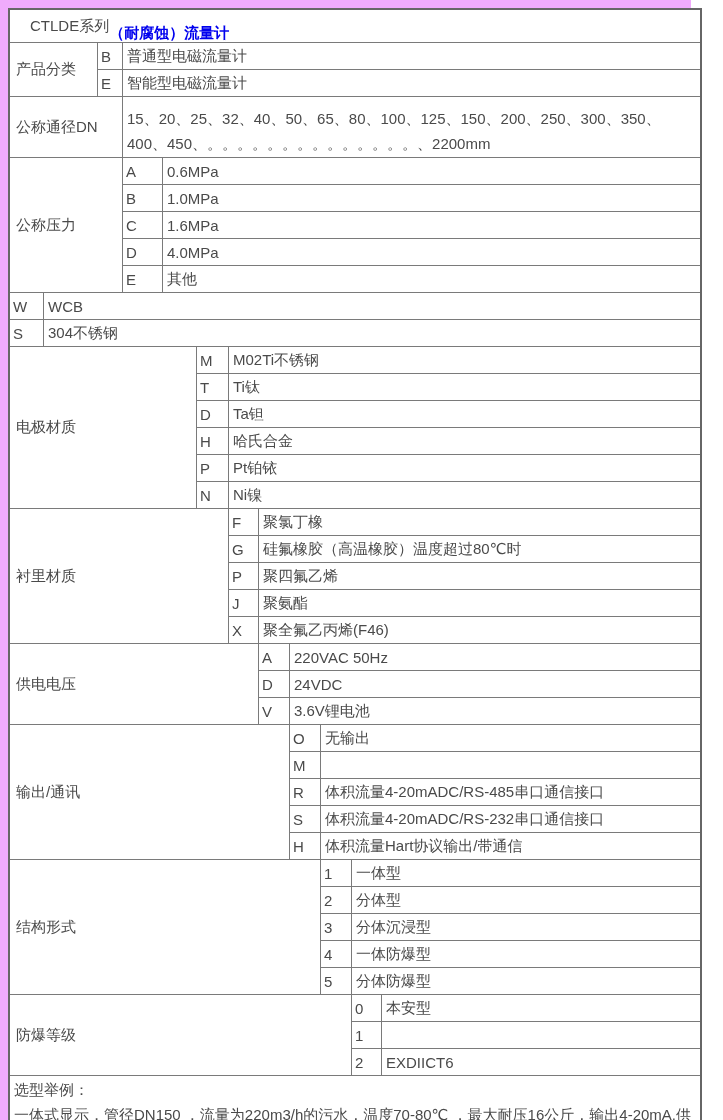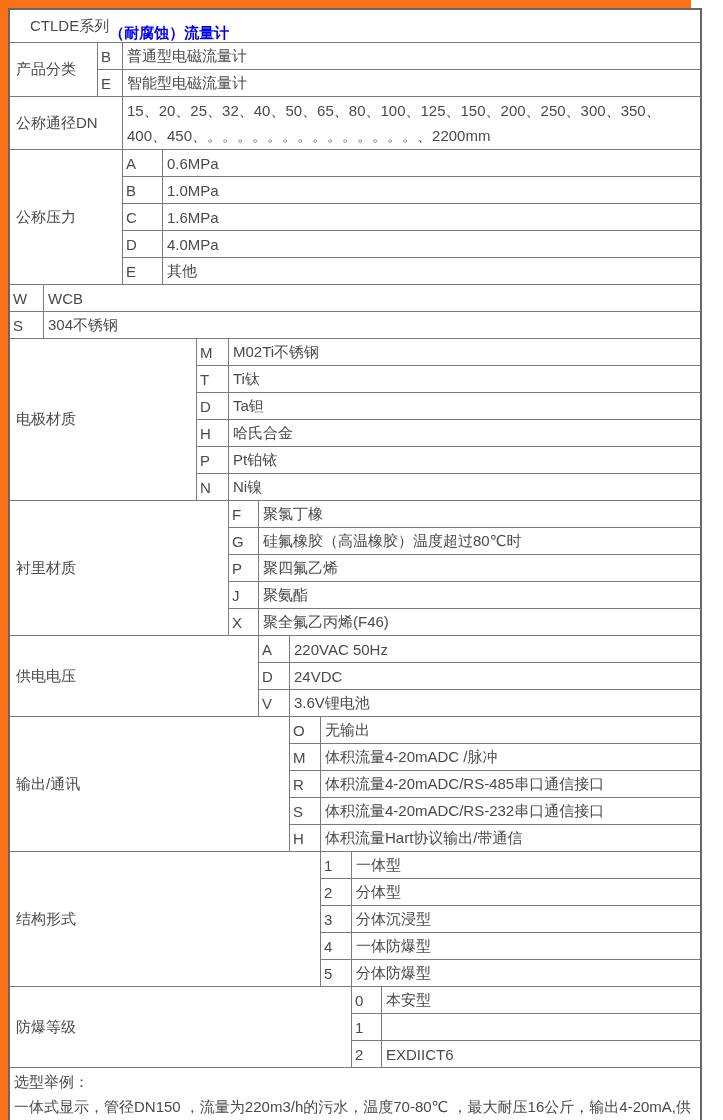--- a/index.html
+++ b/index.html
@@ -7,21 +7,21 @@
     --bd-outer:#666666;
     --txt:#4a4a4a;
     --hl:#0000ee;
   }
   html,body{margin:0;padding:0;background:#ffffff;}
   body{
     font-family:"Liberation Sans","DejaVu Sans",sans-serif;
     color:var(--txt);
     font-size:15px;
   }
-  .page{width:691px;height:1120px;position:relative;background:#f97316;}
+  .page{width:691px;height:1120px;position:relative;background:#f0abfc;}
   .sel-table{
     position:absolute;left:8px;top:8px;width:694px;
     border:2px solid var(--bd-outer);
     box-sizing:border-box;
     background:#fff;
   }
   .title-row{
     height:32px;display:flex;align-items:center;
     padding-left:20px;white-space:nowrap;
   }
@@ -37,21 +37,21 @@
   .rows{flex:1;display:flex;flex-direction:column;}
   .opt-row{display:flex;min-height:26px;align-items:stretch;}
   .opt-row + .opt-row{border-top:1px solid var(--bd);}
   .code{
     flex-shrink:0;box-sizing:border-box;
     border-right:1px solid var(--bd);
     display:flex;align-items:center;
     padding:0 3px;
   }
   .desc{flex:1;display:flex;align-items:center;padding:0 4px;}
-  .dn-value{flex:1;padding:1px 4px;line-height:25px;}
+  .dn-value{flex:1;padding:1px 4px;line-height:25px;margin-top:8px;}
   
   .s1 .label{width:88px}  .s1 .code{width:25px}
   .sdn .label{width:113px}
   .s2 .label{width:113px} .s2 .code{width:40px}
   .s3 .label{width:153px} .s3 .code{width:34px}
   .s4 .label{width:187px} .s4 .code{width:32px}
   .s5 .label{width:219px} .s5 .code{width:30px}
   .s6 .label{width:249px} .s6 .code{width:31px}
   .s7 .label{width:280px} .s7 .code{width:31px}
   .s8 .label{width:311px} .s8 .code{width:31px}
@@ -206,21 +206,20 @@
 
     <div class="sec s7">
       <div class="label">输出/通讯</div>
       <div class="rows">
         <div class="opt-row">
           <div class="code">O</div>
           <div class="desc">无输出</div>
         </div>
         <div class="opt-row">
           <div class="code">M</div>
-          <div class="desc">体积流量4-20mADC /脉冲</div>
         </div>
         <div class="opt-row">
           <div class="code">R</div>
           <div class="desc">体积流量4-20mADC/RS-485串口通信接口</div>
         </div>
         <div class="opt-row">
           <div class="code">S</div>
           <div class="desc">体积流量4-20mADC/RS-232串口通信接口</div>
         </div>
         <div class="opt-row">

